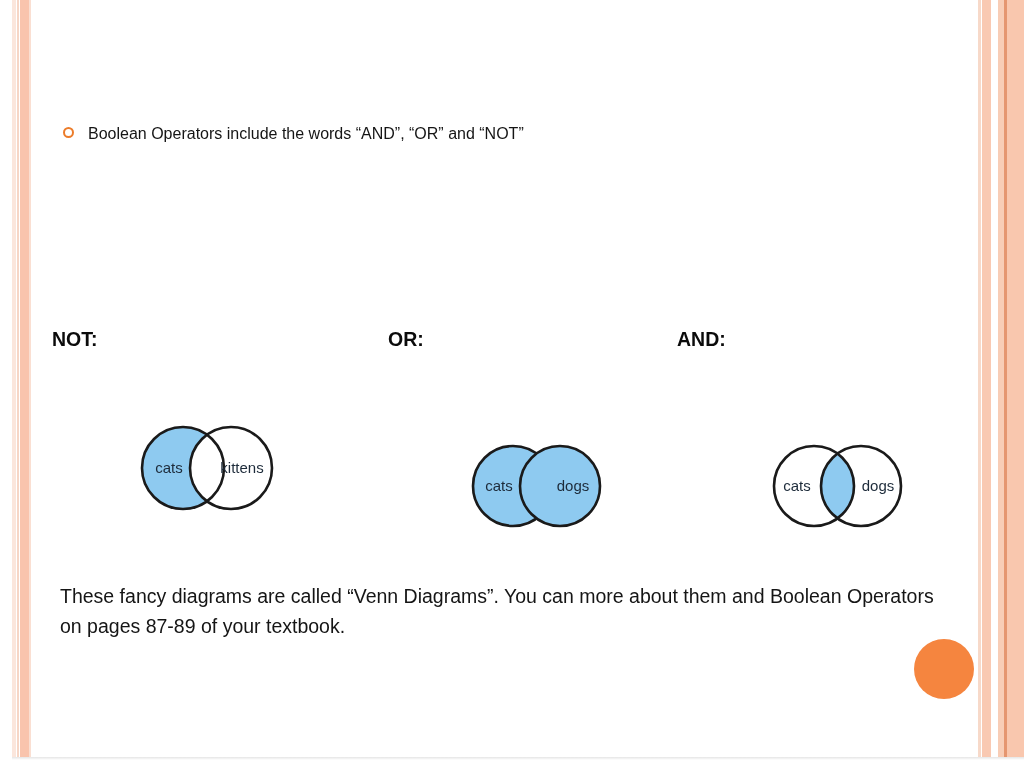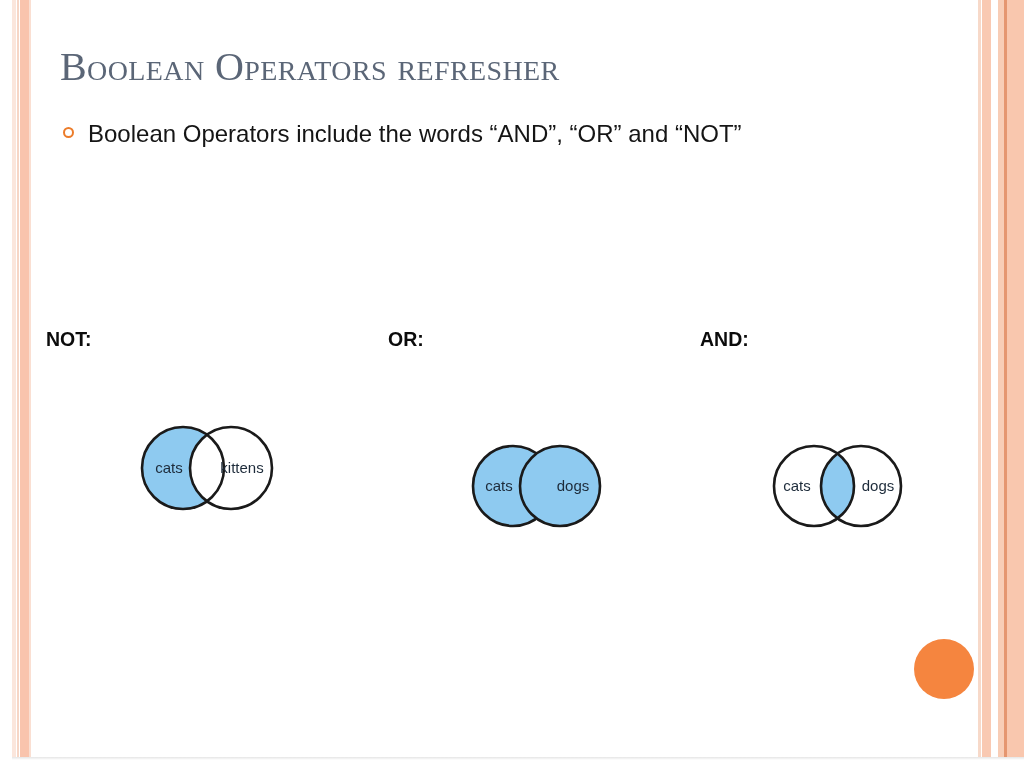--- a/index.html
+++ b/index.html
@@ -72,39 +72,39 @@
     flex: 0 0 auto;
     width: 11px;
     height: 11px;
     border: 2.4px solid #ec7c2a;
     border-radius: 50%;
     margin-top: 8px;
     margin-right: 14px;
     box-sizing: border-box;
   }
   .bullet-text {
-    font-size: 24px;
+    font-size: 16px;
     line-height: 29px;
     color: #151515;
     font-family: "Liberation Sans", sans-serif;
   }
   #bullet-1 { left: 63px; top: 119px; width: 870px; }
   #bullet-2 { left: 63px; top: 204px; width: 880px; }
 
   
   .op-label {
     position: absolute;
     font-size: 19.5px;
     line-height: 24px;
     font-weight: bold;
     color: #0b0b0b;
   }
-  #op-not { left: 46px;  top: 327px; }
+  #op-not { left: 52px;  top: 327px; }
   #op-or  { left: 388px; top: 327px; }
-  #op-and { left: 700px; top: 327px; }
+  #op-and { left: 677px; top: 327px; }
 
   
   .venn {
     position: absolute;
     text-align: center;
   }
   .venn svg { display: block; }
   .venn-label {
     font-family: "Liberation Sans", sans-serif;
     font-size: 15px;
@@ -148,21 +148,20 @@
 
   <div class="stripe right-stripe-a"></div>
   <div class="stripe right-stripe-b"></div>
   <div class="stripe right-stripe-c"></div>
   <div class="stripe right-stripe-d"></div>
   <div class="stripe right-stripe-e"></div>
   <div class="stripe right-stripe-f"></div>
 
   <div class="slide-shadow"></div>
 
-  <div id="title">Boolean Operators refresher</div>
 
   <div class="bullet-row" id="bullet-1">
     <span class="bullet-marker"></span>
     <span class="bullet-text">Boolean Operators include the words “AND”, “OR” and “NOT”</span>
   </div>
 
 
   <div class="op-label" id="op-not">NOT:</div>
   <div class="op-label" id="op-or">OR:</div>
   <div class="op-label" id="op-and">AND:</div>
@@ -208,16 +207,17 @@
       <g clip-path="url(#clip-and-left)">
         <circle cx="97" cy="49" r="40" fill="#8ecaf0"></circle>
       </g>
       <circle cx="50" cy="49" r="40" fill="none" stroke="#1a1a1a" stroke-width="2.6"></circle>
       <circle cx="97" cy="49" r="40" fill="none" stroke="#1a1a1a" stroke-width="2.6"></circle>
       <text class="venn-label" x="33" y="54" text-anchor="middle">cats</text>
       <text class="venn-label" x="114" y="54" text-anchor="middle">dogs</text>
     </svg>
   </div>
 
+  <div id="closing">These fancy diagrams are called “Venn Diagrams”. You can more about them and Boolean Operators on pages 87-89 of your textbook.</div>
 
   <div id="accent-dot"></div>
 
 </div>
 
 </body></html>

